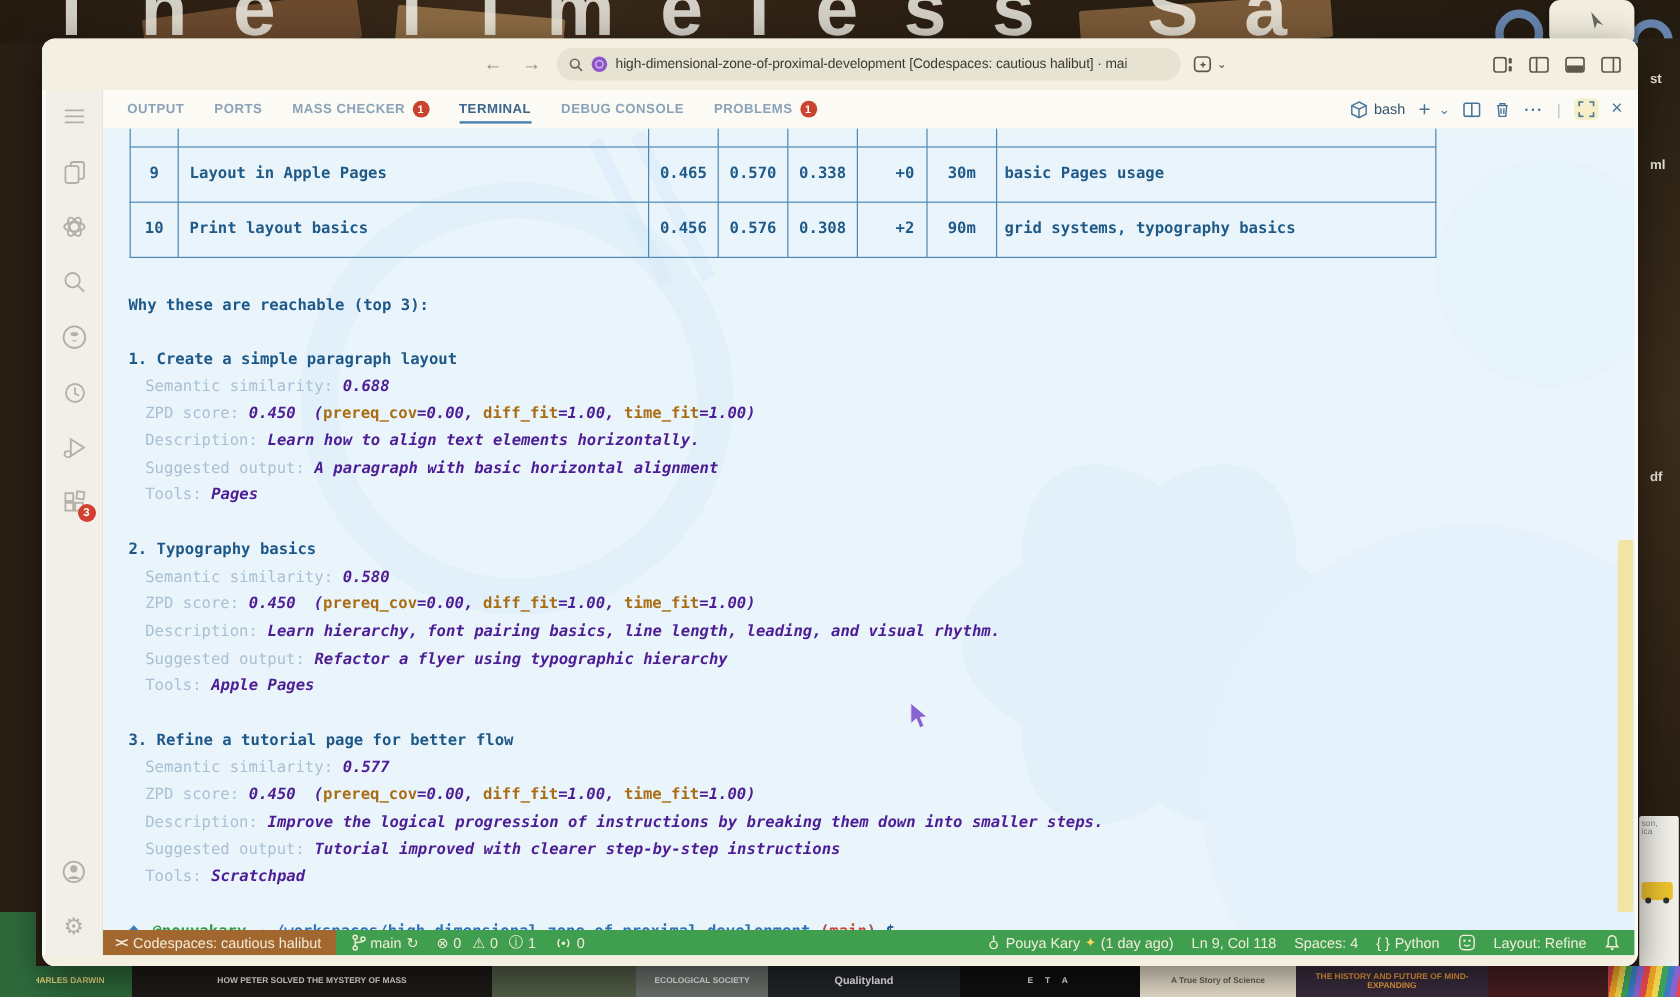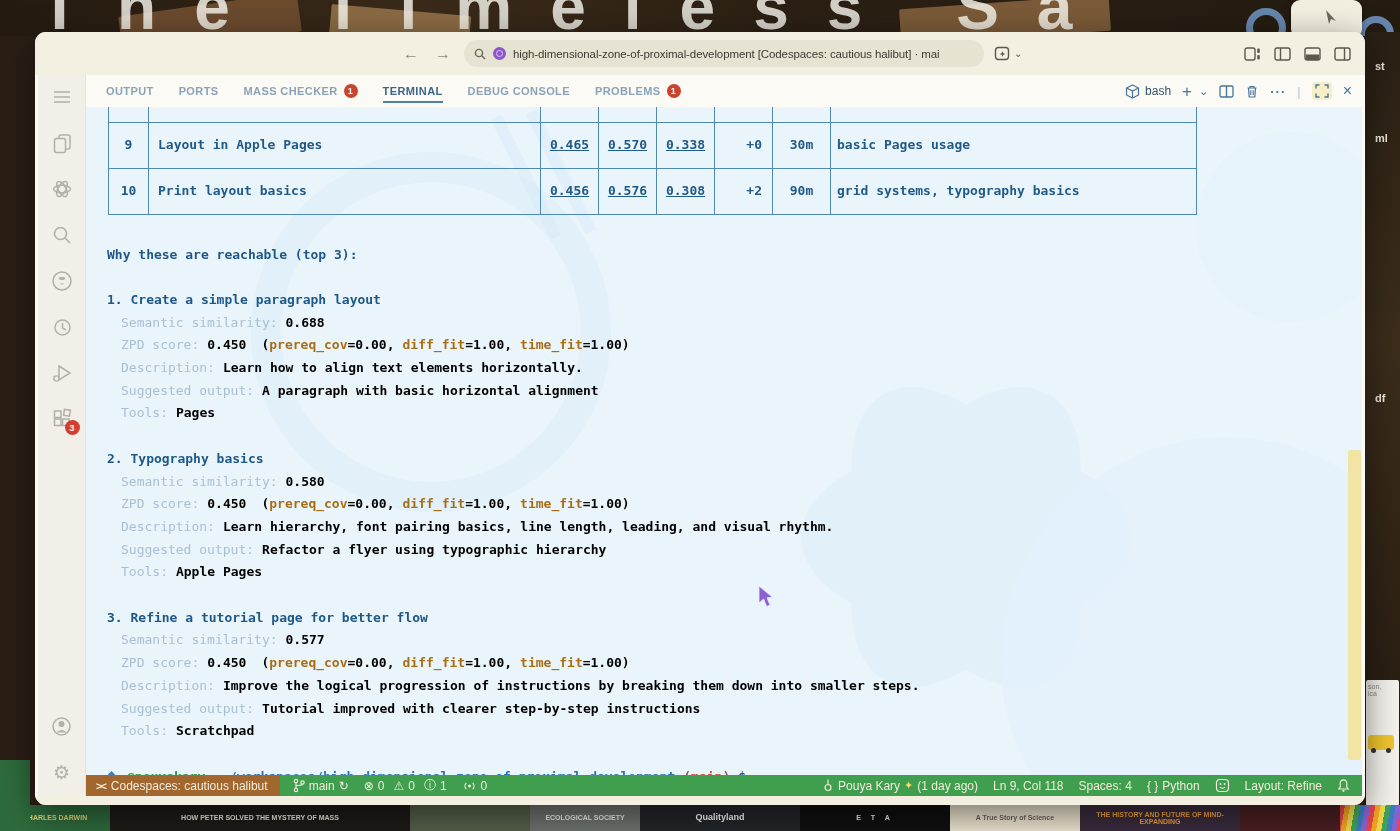--- a/index.html
+++ b/index.html
@@ -76,32 +76,32 @@
   .terminal { flex:1; position:relative; background:#eaf4fb; overflow:hidden;
     font-family:"DejaVu Sans Mono","Liberation Mono",monospace; font-size:13px; color:#1d5888; }
   .wm { position:absolute; inset:0; pointer-events:none; }
   .t-content { position:absolute; inset:0; padding:0 0 0 21px; line-height:22.7px; }
   table.ztab { border-collapse:collapse; margin-left:1px; }
   .ztab td { border:1px solid #4e88b5; font-weight:600; color:#1f5a88; }
   .ztab tr.stub td { border-top:none; height:15px; }
   .ztab tr.r td { height:46px; }
   .c-num { width:40px; text-align:center; }
   .c-name { width:392px; padding-left:9px; }
-  .c-s { width:58px; text-align:center;text-decoration:underline; }
+  .c-s { width:58px; text-align:center; }
   .c-d { width:58px; text-align:right; padding-right:10px; }
   .c-t { width:58px; text-align:center; }
   .c-notes { width:366px; padding-left:6px; }
   .t-heading { margin-top:29px; margin-bottom:22.7px; font-weight:700; color:#1d5888; }
   .t-item { margin-bottom:22.7px; }
   .t-item:last-of-type { margin-bottom:0; }
   .t-line { white-space:pre; }
   .ind { padding-left:14px; }
   .ttl { font-weight:700; color:#1d5888; }
   .lbl { color:#a9c0d4;text-align:right; }
-  .val { color:#000000; font-weight:700; }
+  .val { color:#4c1d95; font-weight:700;font-style:italic; }
   .tok { color:#a96e15; font-weight:700; }
   .sp1 { margin-left:8px; }
   .sp2 { margin-left:15px; }
   .g { margin-left:8px; }
   .prompt-line { display:flex; align-items:center; }
   .p-user { color:#2f9e44; font-weight:700; margin-left:6px; }
   .p-arrow { color:#7b95a8; margin-left:8px; }
   .p-path { color:#2f73b8; font-weight:700; margin-left:8px; }
   .p-paren { color:#9c5050; font-weight:700; }
   .p-branch { color:#cf4937; font-weight:700; }

